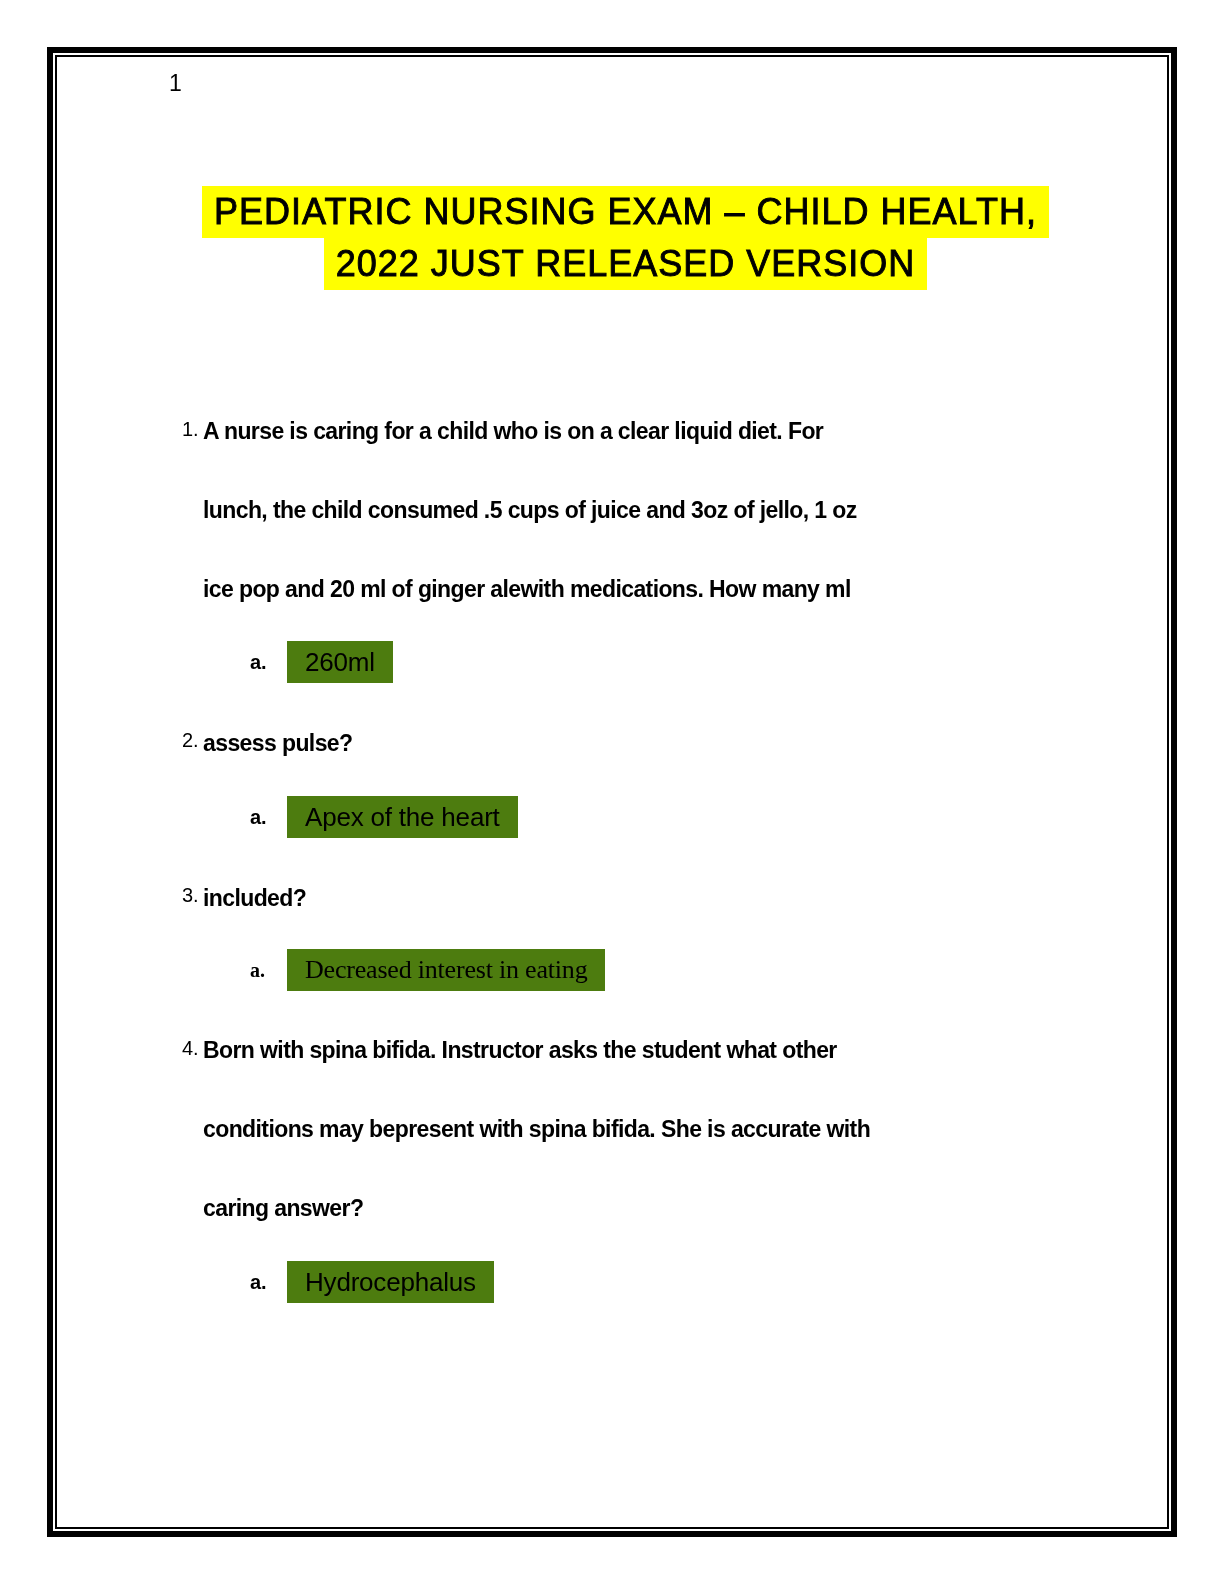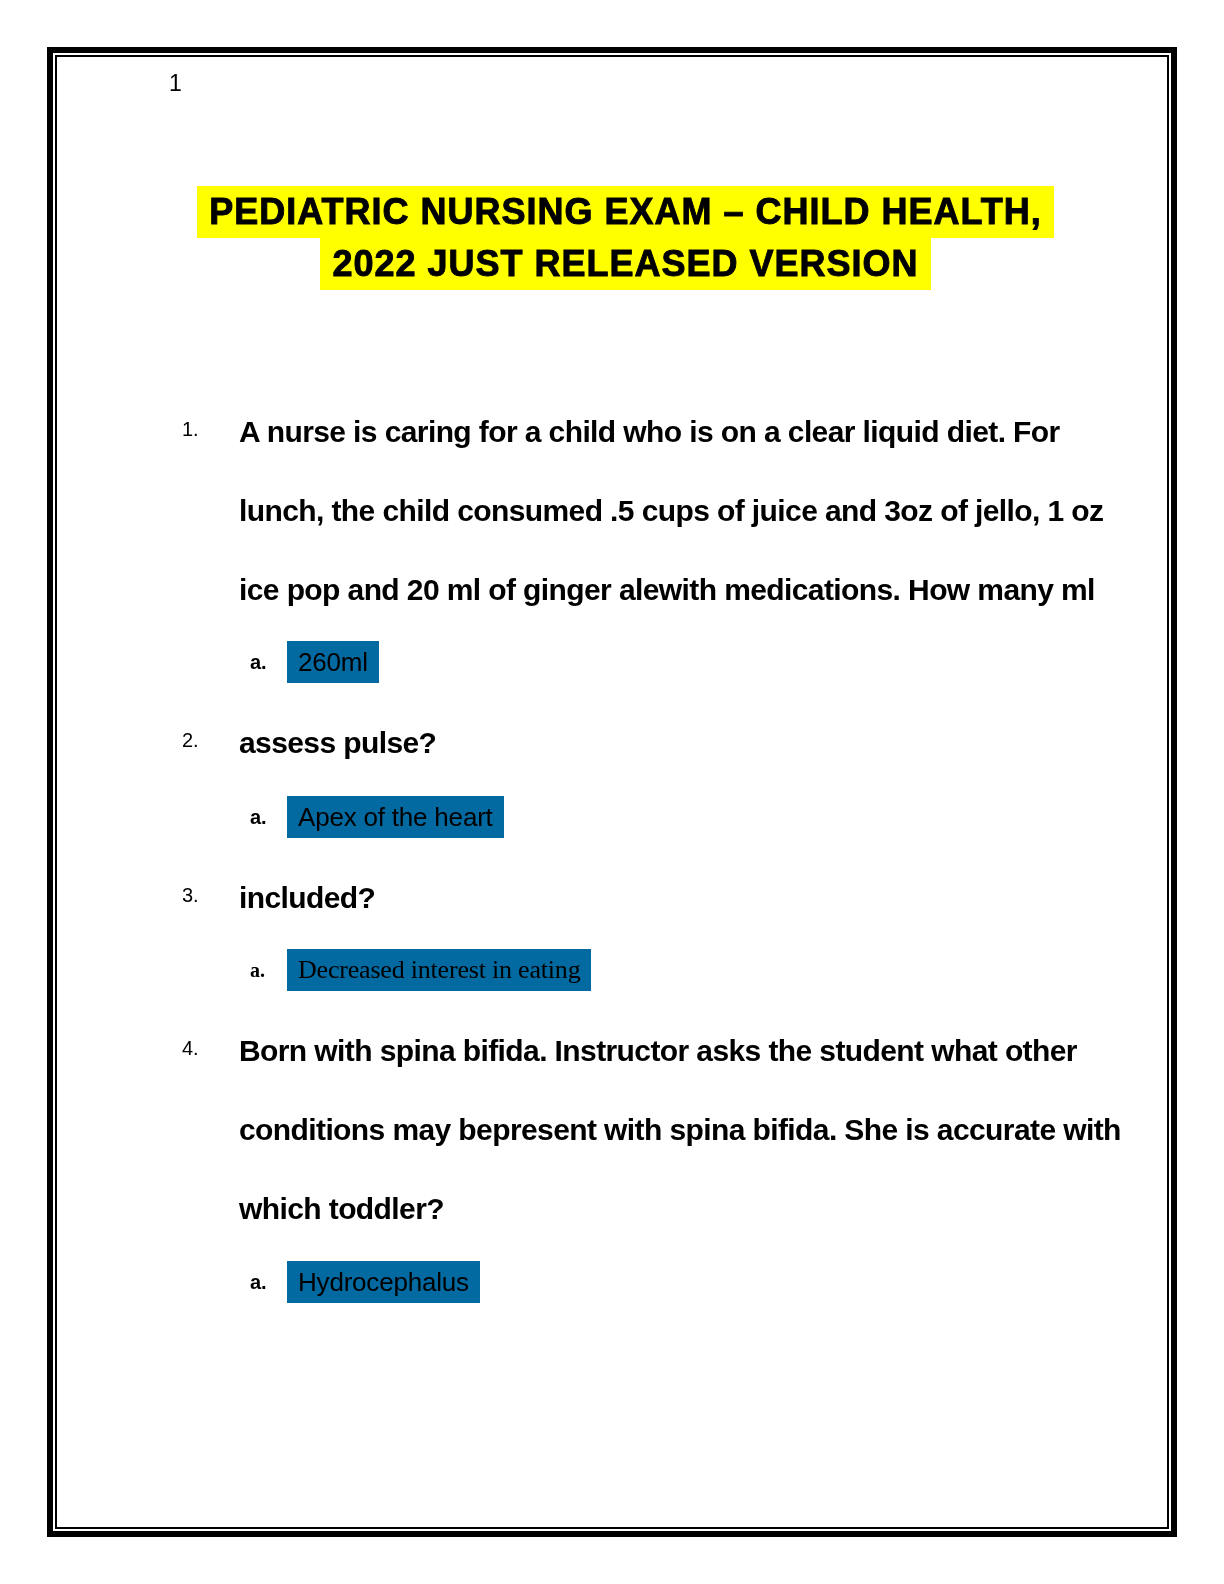--- a/index.html
+++ b/index.html
@@ -34,50 +34,50 @@
   }
 
   
   .title { margin-top:128px; text-align:center; }
   .title-line { line-height:52px; height:52px; white-space:nowrap; }
   .title-line .hl {
     display:inline-block;
     background:#FFFF00;
     padding:0 12px;
     font-size:36px;
-    font-weight:700;
+    font-weight:400;
     letter-spacing:1px;
     -webkit-text-stroke:0.9px #000;
   }
 
   
   .question { position:relative; }
   .q-num {
     position:absolute; left:9px;
     font-size:20px; font-weight:400;
   }
   .question.double .q-num { top:26px; }
   .question.single .q-num { top:7px; }
-  .q-text { margin-left:66px; font-size:30px; font-weight:700; letter-spacing:-0.6px; }
+  .q-text { margin-left:30px; font-size:23px; font-weight:700; letter-spacing:-0.6px; }
   .question.double .q-text .q-line { line-height:79px; height:79px; white-space:nowrap; }
   .question.single .q-text .q-line { line-height:42px; height:42px; white-space:nowrap; }
 
   
   .answer { padding-left:77px; height:42px; white-space:nowrap; }
   .a-num {
     display:inline-block; width:37px;
     font-size:20px; font-weight:700;
     vertical-align:middle;
   }
   .a-hl {
     display:inline-block;
-    background:#0369a1;
+    background:#4d7c0f;
     font-size:26px; font-weight:400; letter-spacing:-0.2px;
     line-height:42px; height:42px;
-    padding:0 11px;
+    padding:0 18px;
     vertical-align:middle;
   }
 
   
   .q1   { margin-top:102px; }
   .ans1 { margin-top:12px; }
   .q2   { margin-top:39px; }
   .ans2 { margin-top:32px; }
   .q3   { margin-top:39px; }
   .ans3 { margin-top:30px;font-family:Liberation Serif, serif; }
@@ -130,20 +130,20 @@
   </div>
   <div class="answer ans3">
     <span class="a-num">a.</span><span class="a-hl">Decreased interest in eating</span>
   </div>
 
   <div class="question double q4">
     <span class="q-num">4.</span>
     <div class="q-text">
       <div class="q-line">Born with spina bifida. Instructor asks the student what other</div>
       <div class="q-line">conditions may bepresent with spina bifida. She is accurate with</div>
-      <div class="q-line">which toddler?</div>
+      <div class="q-line">caring answer?</div>
     </div>
   </div>
   <div class="answer ans4">
     <span class="a-num">a.</span><span class="a-hl">Hydrocephalus</span>
   </div>
 
 </div>
 
 </body></html>

